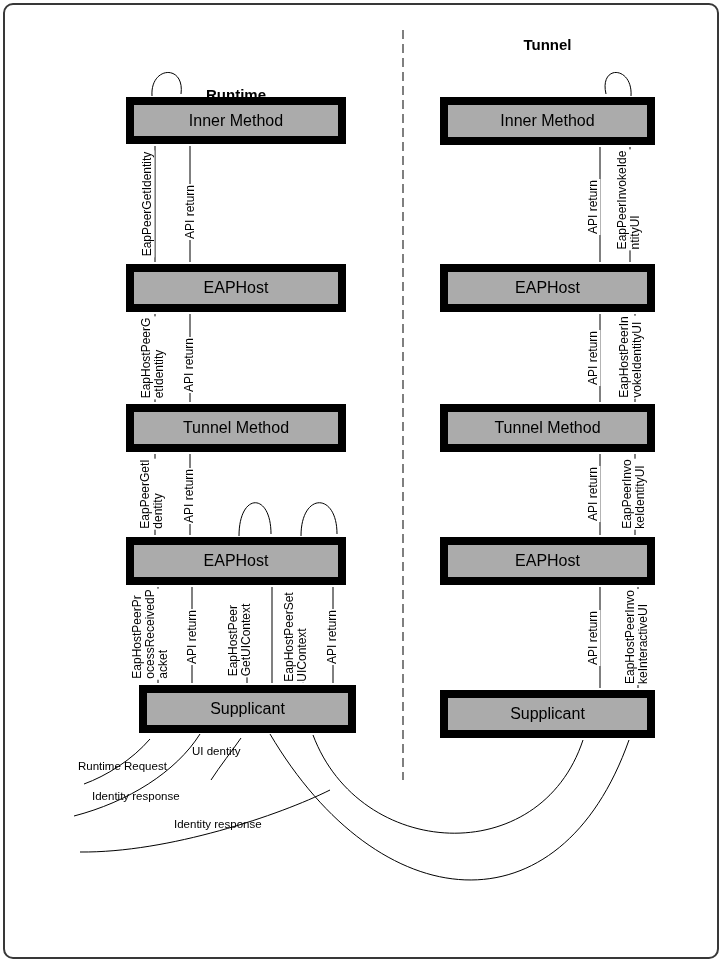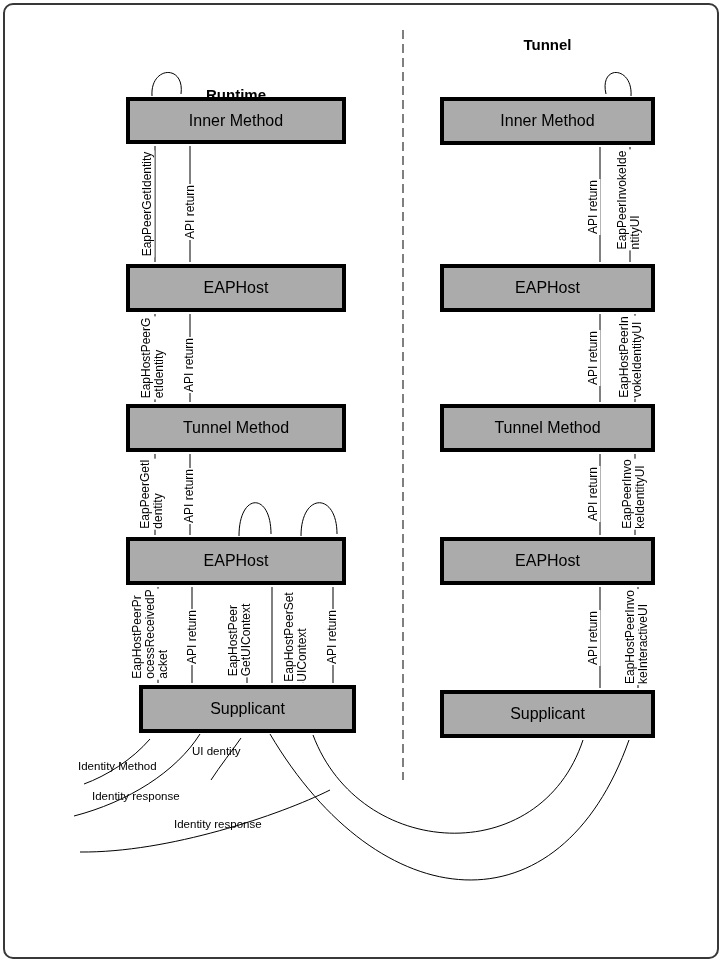--- a/index.html
+++ b/index.html
@@ -1,19 +1,19 @@
 <!DOCTYPE html>
 <html><head>
 <meta charset="utf-8">
 <style>
   html,body{margin:0;padding:0;background:#fff;}
   .stage{position:relative;width:722px;height:962px;background:#fff;
          font-family:"Liberation Sans",sans-serif;overflow:hidden;}
   .frame{position:absolute;inset:3px;border:2px solid #383838;border-radius:10px;}
-  .box{position:absolute;background:#ababab;border:4px solid #000000;box-sizing:border-box;
+  .box{position:absolute;background:#ababab;border:8px solid #000000;box-sizing:border-box;
        display:flex;align-items:center;justify-content:center;font-size:16px;color:#000;}
   .title{position:absolute;font-size:15px;font-weight:bold;text-align:center;color:#000;}
   .vlabel{position:absolute;font-size:12px;line-height:1.1;white-space:pre;text-align:left;
           background:#fff;padding:0 1px;color:#000;
           transform:translate(-50%,-50%) rotate(-90deg);}
   .hlabel{position:absolute;font-size:11.5px;color:#000;white-space:nowrap;}
   svg{position:absolute;left:0;top:0;}
   svg path,svg line{fill:none;}
 </style>
 </head>
@@ -106,18 +106,18 @@
   <div class="vlabel" style="left:594px;top:358px;">API return</div>
   <div class="vlabel" style="left:631px;top:357px;">EapHostPeerIn
 vokeIdentityUI</div>
   <div class="vlabel" style="left:594px;top:494px;">API return</div>
   <div class="vlabel" style="left:634px;top:494px;">EapPeerInvo
 keIdentityUI</div>
   <div class="vlabel" style="left:594px;top:638px;">API return</div>
   <div class="vlabel" style="left:637px;top:637px;">EapHostPeerInvo
 keInteractiveUI</div>
 
-  <div class="hlabel" style="left:78px;top:760px;">Identity Method</div>
+  <div class="hlabel" style="left:78px;top:760px;">Runtime Request</div>
   <div class="hlabel" style="left:92px;top:790px;">Identity response</div>
   <div class="hlabel" style="left:192px;top:745px;">UI dentity</div>
   <div class="hlabel" style="left:174px;top:818px;">Identity response</div>
 
 </div>
 
 </body></html>

